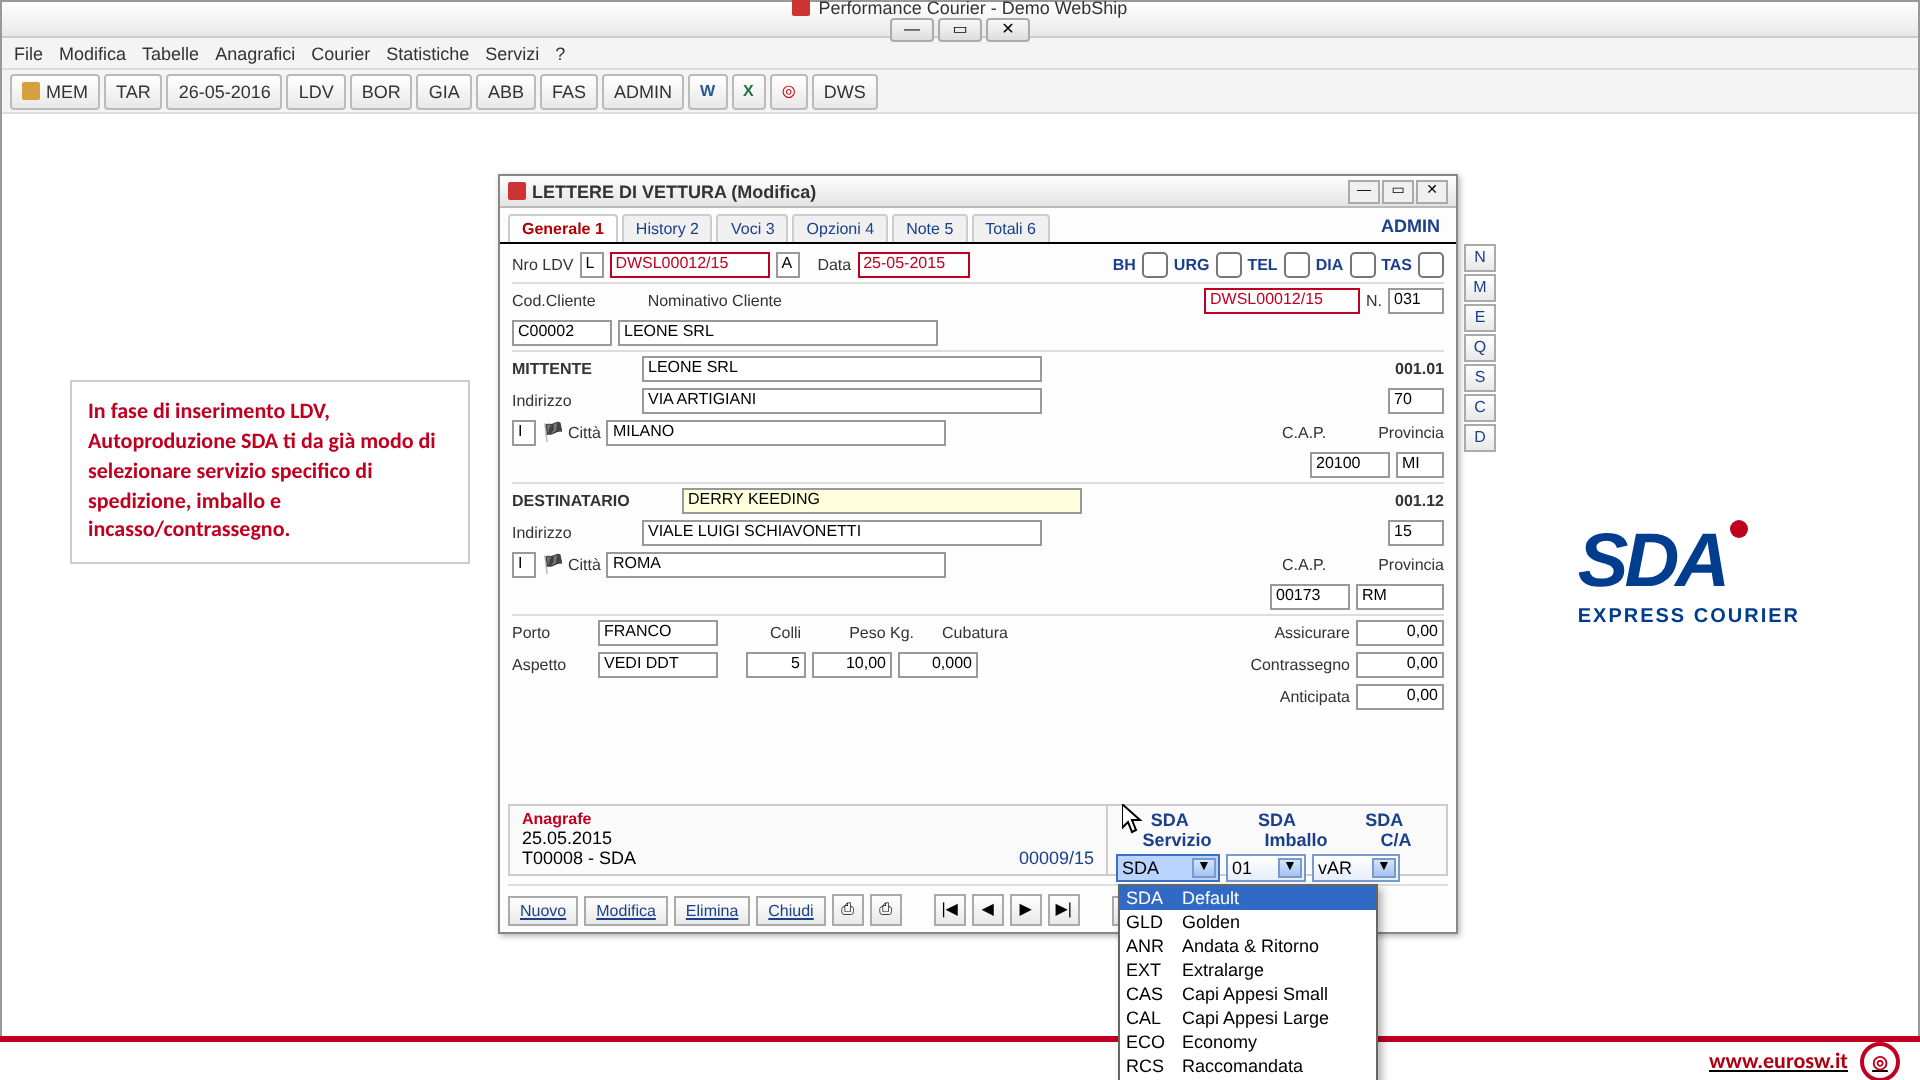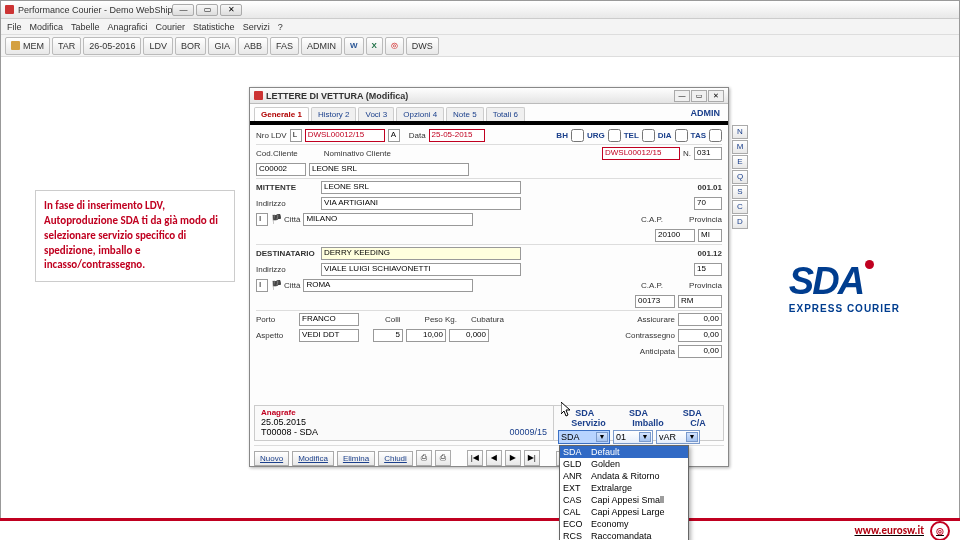--- a/index.html
+++ b/index.html
@@ -1,41 +1,41 @@
 <!DOCTYPE html>
 <html><head>
 <meta charset="utf-8">
 <style>
 *{box-sizing:border-box;margin:0;padding:0;font-family:Tahoma,Arial,sans-serif;font-size:9px;}
 body{width:960px;height:540px;background:#fff;position:relative;overflow:hidden;}
 .app-window{position:absolute;top:0;left:0;right:0;height:520px;background:#f4f4f4;border:1px solid #999;}
-.title-bar{height:18px;background:linear-gradient(#fff,#e8e8e8);border-bottom:1px solid #ccc;display:flex;align-items:center;padding:0 4px;justify-content:flex-start;}
+.title-bar{height:18px;background:linear-gradient(#fff,#e8e8e8);border-bottom:1px solid #ccc;display:flex;align-items:center;padding:0 4px;justify-content:center;flex-direction:column;}
 .title-bar .t{display:flex;align-items:center;gap:4px;color:#333;}
 .title-bar .wbtns{display:flex;gap:2px;}
 .title-bar .wbtn{width:22px;height:12px;background:linear-gradient(#f8f8f8,#ddd);border:1px solid #aaa;border-radius:2px;font-size:8px;text-align:center;line-height:10px;}
 .menu-bar{height:16px;display:flex;gap:8px;padding:0 6px;align-items:center;background:#f4f4f4;border-bottom:1px solid #ddd;color:#333;}
 .toolbar{height:22px;display:flex;gap:2px;padding:2px 4px;align-items:center;background:#f4f4f4;border-bottom:1px solid #ddd;}
 .tool-btn{height:18px;padding:0 5px;background:linear-gradient(#fff,#e8e8e8);border:1px solid #bbb;border-radius:2px;display:flex;align-items:center;gap:3px;font-size:8px;color:#333;}
 .canvas{position:absolute;top:56px;left:0;right:0;bottom:0;background:#fff;}
 .inner-window{position:absolute;top:30px;left:248px;width:480px;height:380px;background:#fdfdfd;border:1px solid #888;box-shadow:1px 1px 3px rgba(0,0,0,.3);}
 .inner-title{height:16px;background:linear-gradient(#fefefe,#e4e4e4);border-bottom:1px solid #bbb;display:flex;align-items:center;justify-content:space-between;padding:0 4px;}
 .inner-title .t{display:flex;align-items:center;gap:3px;color:#333;font-weight:bold;}
 .inner-title .wb{display:flex;gap:1px;}
 .inner-title .wb span{width:16px;height:12px;border:1px solid #aaa;background:#f0f0f0;text-align:center;line-height:10px;font-size:7px;}
-.tabs{display:flex;gap:2px;padding:3px 4px 0;border-bottom:4px solid #000000;}
+.tabs{display:flex;gap:2px;padding:3px 4px 0;border-bottom:1px solid #000000;}
 .tab{padding:2px 6px;border:1px solid #ccc;border-bottom:none;background:#f0f0f0;color:#1a3f8b;font-size:8px;border-radius:2px 2px 0 0;}
 .tab.active{background:#fff;color:#b00000;font-weight:bold;}
 .admin-lbl{position:absolute;right:8px;top:20px;color:#1a3f8b;font-weight:bold;font-size:9px;}
 .form-body{padding:3px 6px;position:relative;height:calc(100% - 32px);}
 .row{display:flex;align-items:center;gap:3px;margin-bottom:2px;min-height:14px;}
 .lbl{color:#333;font-size:8px;white-space:nowrap;}
 .lbl-blue{color:#1a3f8b;font-size:8px;font-weight:bold;}
 .input{border:1px solid #999;background:#fff;height:13px;padding:0 2px;font-size:8px;}
 .input.red{color:#c00020;border-color:#c00020;}
-.input.yel{background:#ffffde;}
+.input.yel{background:#ffffde;margin-left:20px;}
 .sect{border-top:1px solid #ddd;margin-top:2px;padding-top:2px;}
 .right-btns{position:absolute;right:-20px;top:0;display:flex;flex-direction:column;gap:1px;}
 .right-btns span{width:16px;height:14px;border:1px solid #aaa;background:linear-gradient(#fff,#e8e8e8);text-align:center;line-height:12px;font-size:8px;color:#1a3f8b;}
 .check{font-size:11px;color:#060;}
 .bottom-panel{position:absolute;left:4px;right:4px;bottom:30px;height:36px;border:1px solid #ccc;background:#fafafa;display:flex;}
 .anag{flex:1;padding:2px 6px;}
 .anag .h{color:#c00020;font-size:8px;font-weight:bold;}
 .sda-box{width:170px;border-left:1px solid #ccc;padding:2px 4px;}
 .sda-hdr{display:flex;justify-content:space-around;color:#1a3f8b;font-size:7px;font-weight:bold;}
 .sda-ctrls{display:flex;gap:3px;margin-top:2px;}

